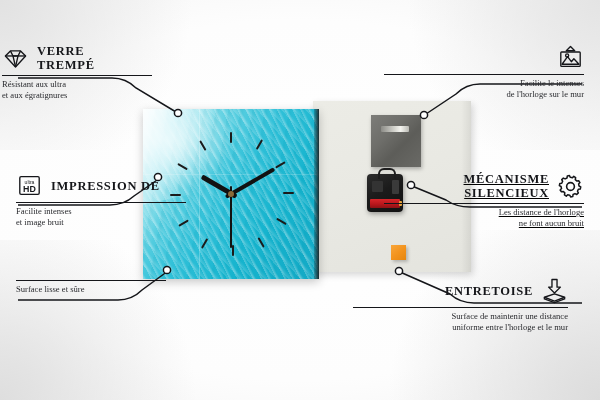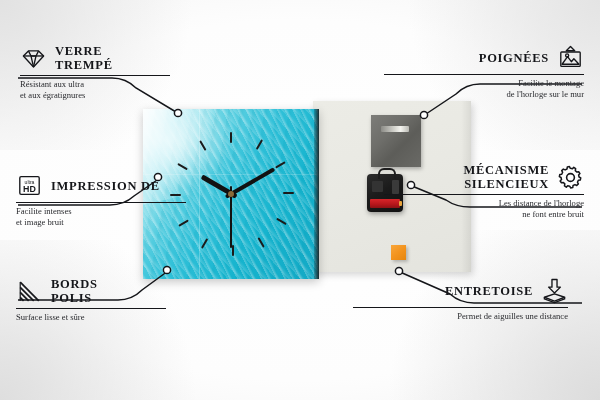--- a/index.html
+++ b/index.html
@@ -231,21 +231,21 @@
     <g fill="#ffffff" stroke="#15161a" stroke-width="1.5">
       <circle cx="178" cy="113" r="3.6"></circle>
       <circle cx="158" cy="177" r="3.6"></circle>
       <circle cx="167" cy="270" r="3.6"></circle>
       <circle cx="424" cy="115" r="3.6"></circle>
       <circle cx="411" cy="185" r="3.6"></circle>
       <circle cx="399" cy="271" r="3.6"></circle>
     </g>
   </svg>
 
-  <div class="callout left" style="left:20px;top:44px;width:150px;">
+  <div class="callout left" style="left:2px;top:44px;width:150px;">
     <div class="head">
       <span class="ico">
         <svg viewBox="0 0 32 32">
             <g fill="none" stroke="#15161a" stroke-width="1.6" stroke-linejoin="round">
           <path d="M4 13 L10 7 L22 7 L28 13 L16 26 Z"></path>
           <path d="M4 13 L28 13"></path>
               <path d="M10 7 L13 13 L16 26"></path>
               <path d="M22 7 L19 13 L16 26"></path>
               <path d="M13 13 L19 13"></path>
         </g>
@@ -274,98 +274,82 @@
         <span>IMPRESSION DE</span><br>
       </span>
     </div>
     <div class="rule"></div>
     <div class="sub">
       <span>Facilite intenses</span><br><span>et image bruit</span>
     </div>
   </div>
 
   <div class="callout left" style="left:16px;top:277px;width:150px;">
-    <div class="head">
-      <span class="ico">
-        <svg viewBox="0 0 32 32">
-            <g stroke="#15161a" stroke-width="2" stroke-linecap="butt">
-          <path d="M5 5 L27 27"></path>
-              <path d="M5 11 L21 27"></path>
-              <path d="M5 17 L15 27"></path>
-              <path d="M5 23 L9 27"></path>
-          <path d="M5 5 L5 27" stroke-width="1.4"></path>
-        </g>
-          </svg>
-      </span>
-      <span class="ttl">
-        <span>BORDS</span><br><span>POLIS</span>
-      </span>
-    </div>
     <div class="rule"></div>
     <div class="sub">
       <span>Surface lisse et sûre</span>
     </div>
   </div>
 
   <div class="callout right" style="right:16px;top:44px;width:200px;">
     <div class="head">
       <span class="ttl">
-        <span>POIGNÉES</span><br>
+        <br>
       </span>
       <span class="ico">
         <svg viewBox="0 0 32 32">
             <g fill="none" stroke="#15161a" stroke-width="1.6" stroke-linejoin="round">
           <path d="M16 3 L11 8 L21 8 Z"></path>
           <rect x="4.5" y="9.5" width="23" height="17" rx="1"></rect>
           <path d="M6 24 L12.5 15 L17 21 L20 17.5 L26 24 Z"></path>
           <circle cx="12" cy="13.5" r="1.8"></circle>
         </g>
           </svg>
       </span>
     </div>
     <div class="rule"></div>
     <div class="sub">
-      <span>Facilite le montage</span><br><span>de l'horloge sur le mur</span>
-    </div>
-  </div>
-
-  <div class="callout right" style="right:16px;top:163px;width:200px;">
+      <span>Facilite le intenses</span><br><span>de l'horloge sur le mur</span>
+    </div>
+  </div>
+
+  <div class="callout right" style="right:16px;top:172px;width:200px;text-decoration:underline;">
     <div class="head">
       <span class="ttl">
         <span>MÉCANISME</span><br><span>SILENCIEUX</span>
       </span>
       <span class="ico">
         <svg viewBox="0 0 32 32">
             <g fill="none" stroke="#15161a" stroke-width="1.9" stroke-linejoin="round">
           <path d="M16 4.5 L18.6 5.1 L20.3 3.4 L22.6 5 L22.2 7.4 L24 9.2 L26.4 8.8 L28 11.1 L26.3 12.8 L26.9 15.4 L29 16.5 L28.4 19.2 L26 19.5 L24.9 21.9 L26 24 L24 25.9 L21.8 24.9 L19.4 26 L19.1 28.4 L16.4 29 L15.3 26.9 L12.7 26.3 L11 28 L8.7 26.4 L9.1 24 L7.3 22.2 L4.9 22.6 L3.3 20.3 L5 18.6 L4.4 16 L2.3 14.9 L2.9 12.2 L5.3 11.9 L6.4 9.5 L5.3 7.4 L7.3 5.5 L9.5 6.5 L11.9 5.4 L12.2 3 L14.9 2.4 Z" transform="translate(0.6,0.8) scale(0.95)"></path>
           <circle cx="16" cy="16" r="4.6"></circle>
         </g>
           </svg>
       </span>
     </div>
     <div class="rule"></div>
     <div class="sub">
-      <span>Les distance de l'horloge</span><br><span>ne font entre bruit</span>
+      <span>Les distance de l'horloge</span><br><span>ne font aucun bruit</span>
     </div>
   </div>
 
   <div class="callout right" style="right:32px;top:277px;width:215px;">
     <div class="head">
       <span class="ttl">
         <span>ENTRETOISE</span><br>
       </span>
       <span class="ico">
         <svg viewBox="0 0 32 32">
             <g fill="none" stroke="#15161a" stroke-width="1.6" stroke-linejoin="round">
           <path d="M13 3 L19 3 L19 12 L23 12 L16 19 L9 12 L13 12 Z"></path>
           <path d="M16 20 L28 24 L16 28.5 L4 24 Z"></path>
           <path d="M4 24 L4 26 L16 30.5 L28 26 L28 24"></path>
         </g>
           </svg>
       </span>
     </div>
     <div class="rule"></div>
     <div class="sub">
-      <span>Permet de aiguilles une distance</span><br>
+      <span>Surface de maintenir une distance</span><br><span>uniforme entre l'horloge et le mur</span>
     </div>
   </div>
 
 </div>
 
 </body></html>

